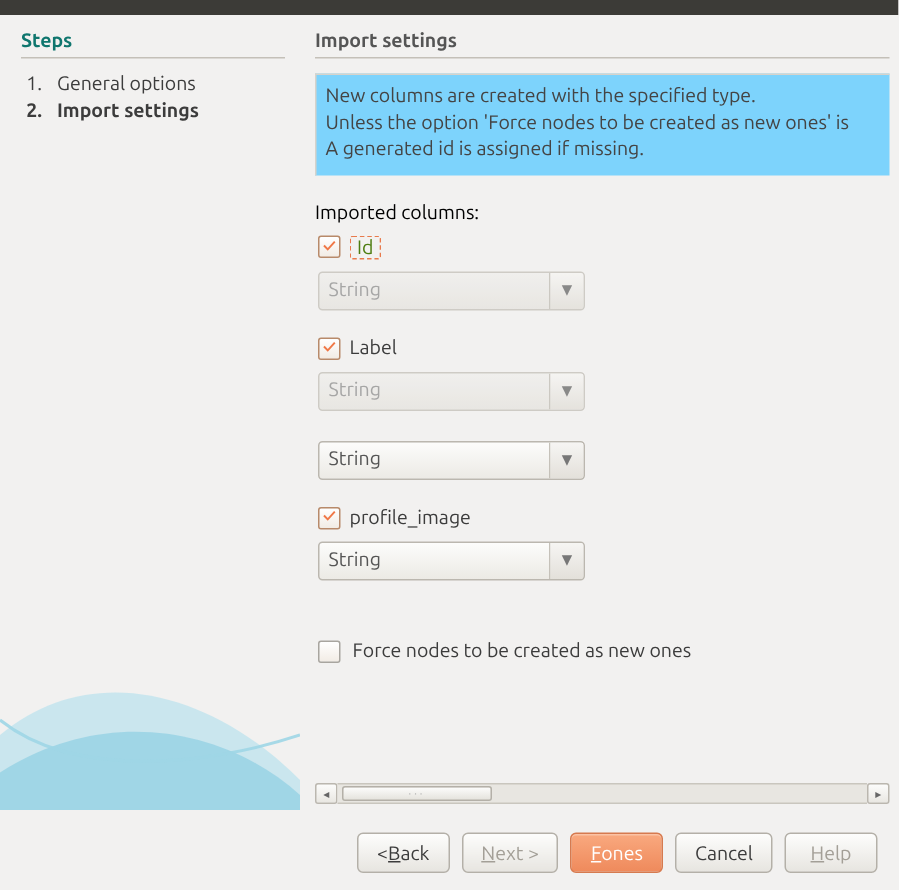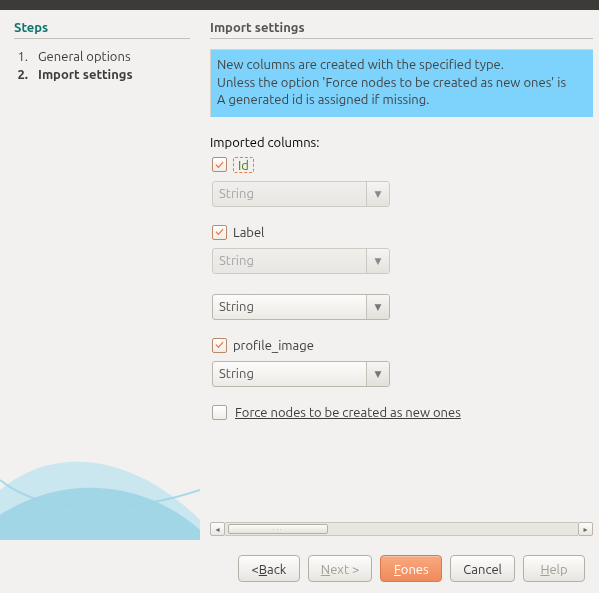--- a/index.html
+++ b/index.html
@@ -132,22 +132,21 @@
     width: 22px;
     display: flex; align-items:center; justify-content:center;
     color: #777;
     font-size: 9px;
     background: linear-gradient(#f6f5f3,#e3e0da);
   }
   .force-row {
     display: flex;
     align-items: center;
     gap: 8px;
-    margin: 0 0 16px 2px;
-    text-decoration: underline;
+    margin: 22px 0 16px 2px;
   }
   .hscroll {
     display: flex;
     align-items: center;
     height: 16px;
     margin-top: auto;
     padding-bottom: 6px;
   }
   .hbtn {
     width: 15px; height: 14px;

